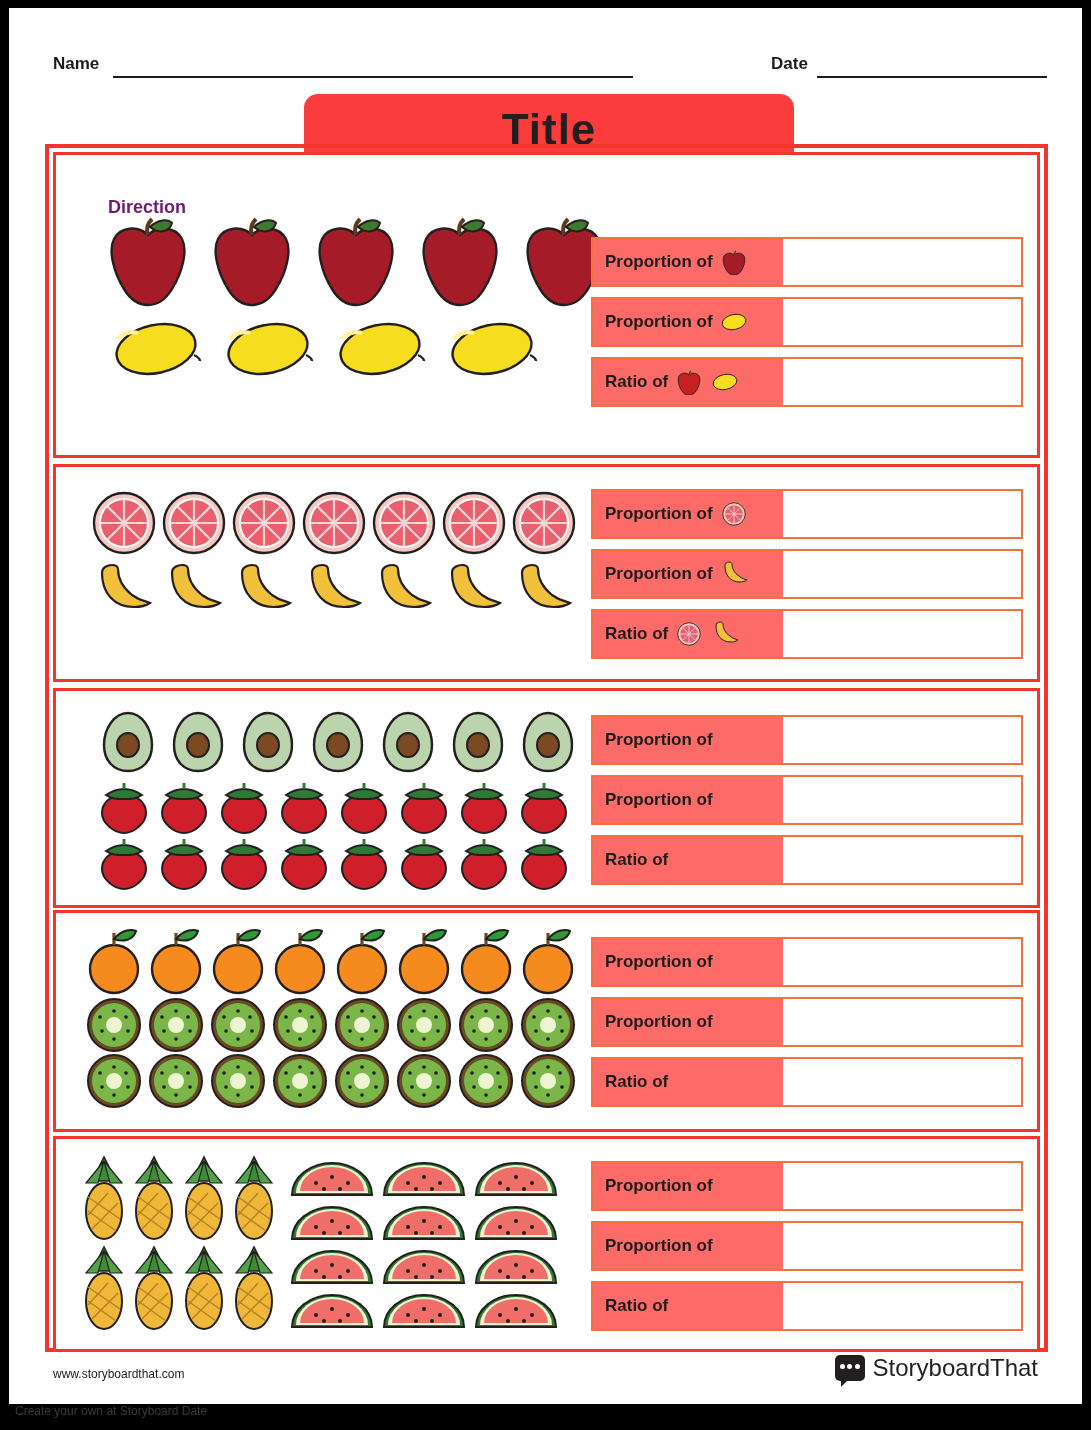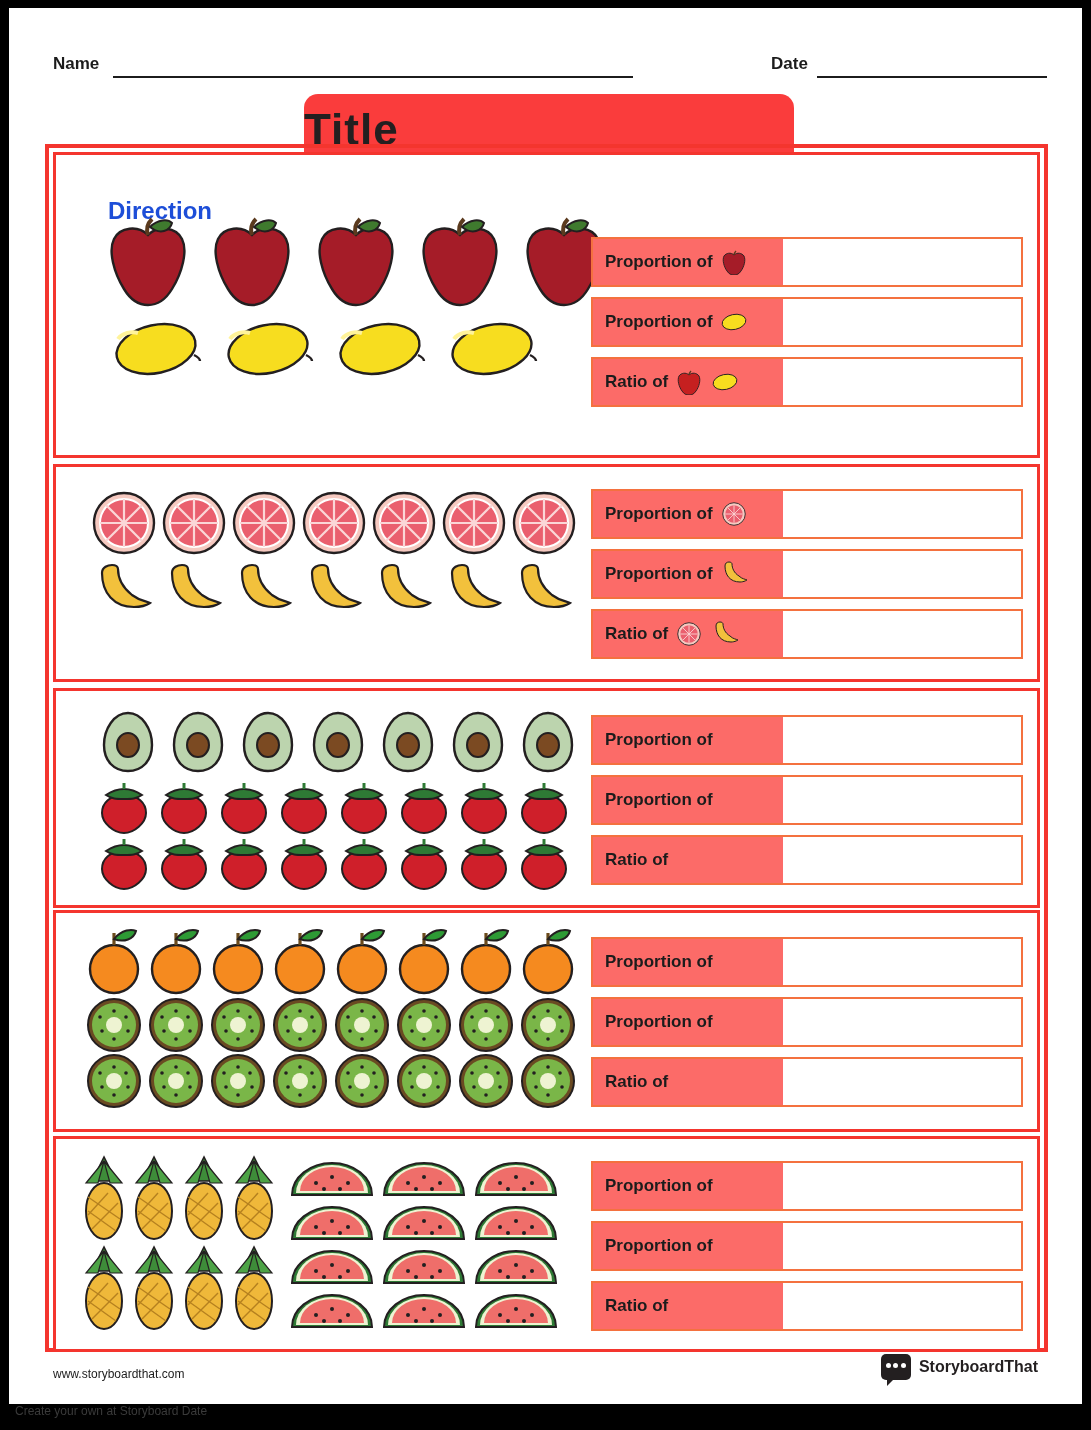--- a/index.html
+++ b/index.html
@@ -59,21 +59,21 @@
   
   .title-box {
     position: absolute;
     left: 295px; top: 86px;
     width: 490px;
     height: 72px;
     background: #fa3c3c;
     border-radius: 14px;
     display: flex;
     align-items: center;
-    justify-content: flex-start;
+    justify-content: center;
   }
   .title-text {
     font-size: 44px;
     font-weight: bold;
     color: #231f20;
     letter-spacing: 1px;
   }
   
   .frame {
     position: absolute;
@@ -93,23 +93,23 @@
   }
   .sec1 { top: 144px;  height: 306px; }
   .sec2 { top: 456px;  height: 218px; }
   .sec3 { top: 680px;  height: 220px; }
   .sec4 { top: 902px;  height: 222px; }
   .sec5 { top: 1128px; height: 216px; }
 
   .direction-label {
     position: absolute;
     left: 52px; top: 42px;
-    font-size: 24px;
+    font-size: 18px;
     font-weight: bold;
-    color: #1d4ed8;
+    color: #701a75;
   }
   
   .answers {
     position: absolute;
     right: 14px;
     top: 0;
     width: 432px;
   }
   .ans-row {
     position: relative;
@@ -186,22 +186,22 @@
     width: 20px; height: 5px;
     display: flex; justify-content: space-between;
   }
   .brand-dots i {
     width: 5px; height: 5px;
     background: #ffffff;
     border-radius: 50%;
     display: block;
   }
   .brand-text {
-    font-size: 16px;
-    font-weight: bold;
+    font-size: 24px;
+    font-weight: normal;
     color: #231f20;
   }
   .bottom-strip {
     position: absolute;
     left: 9px; top: 1404px;
     width: 1073px;
     height: 20px;
     background: #000000;
     color: #3a3a3a;
     font-size: 12px;

